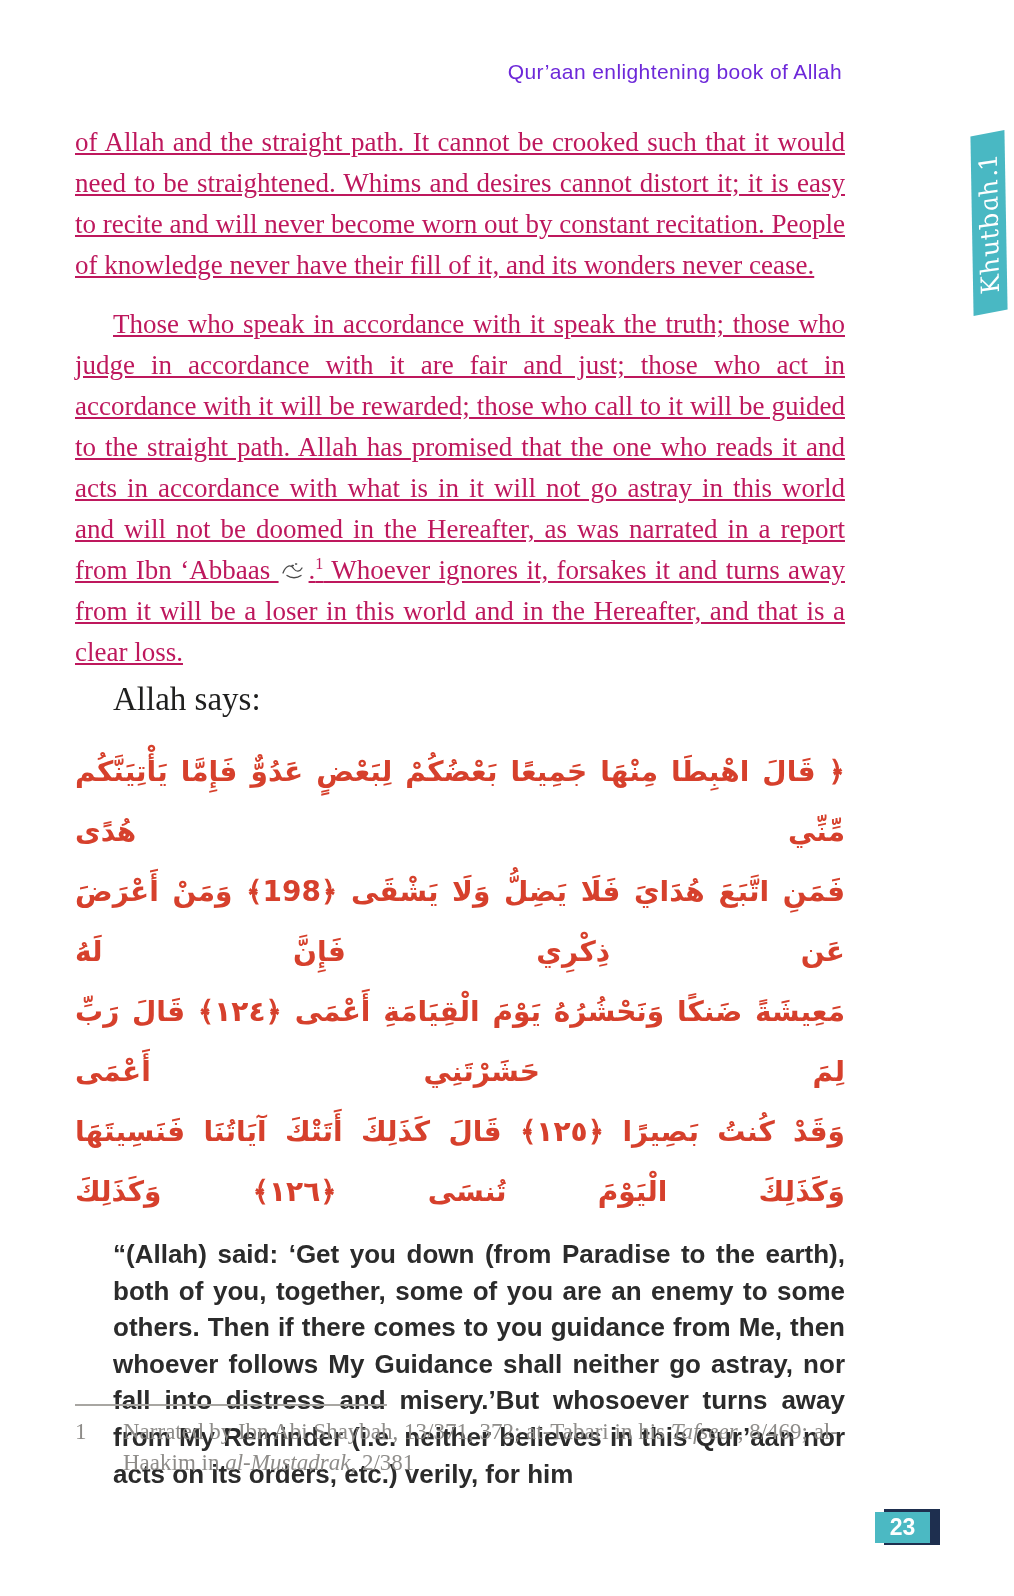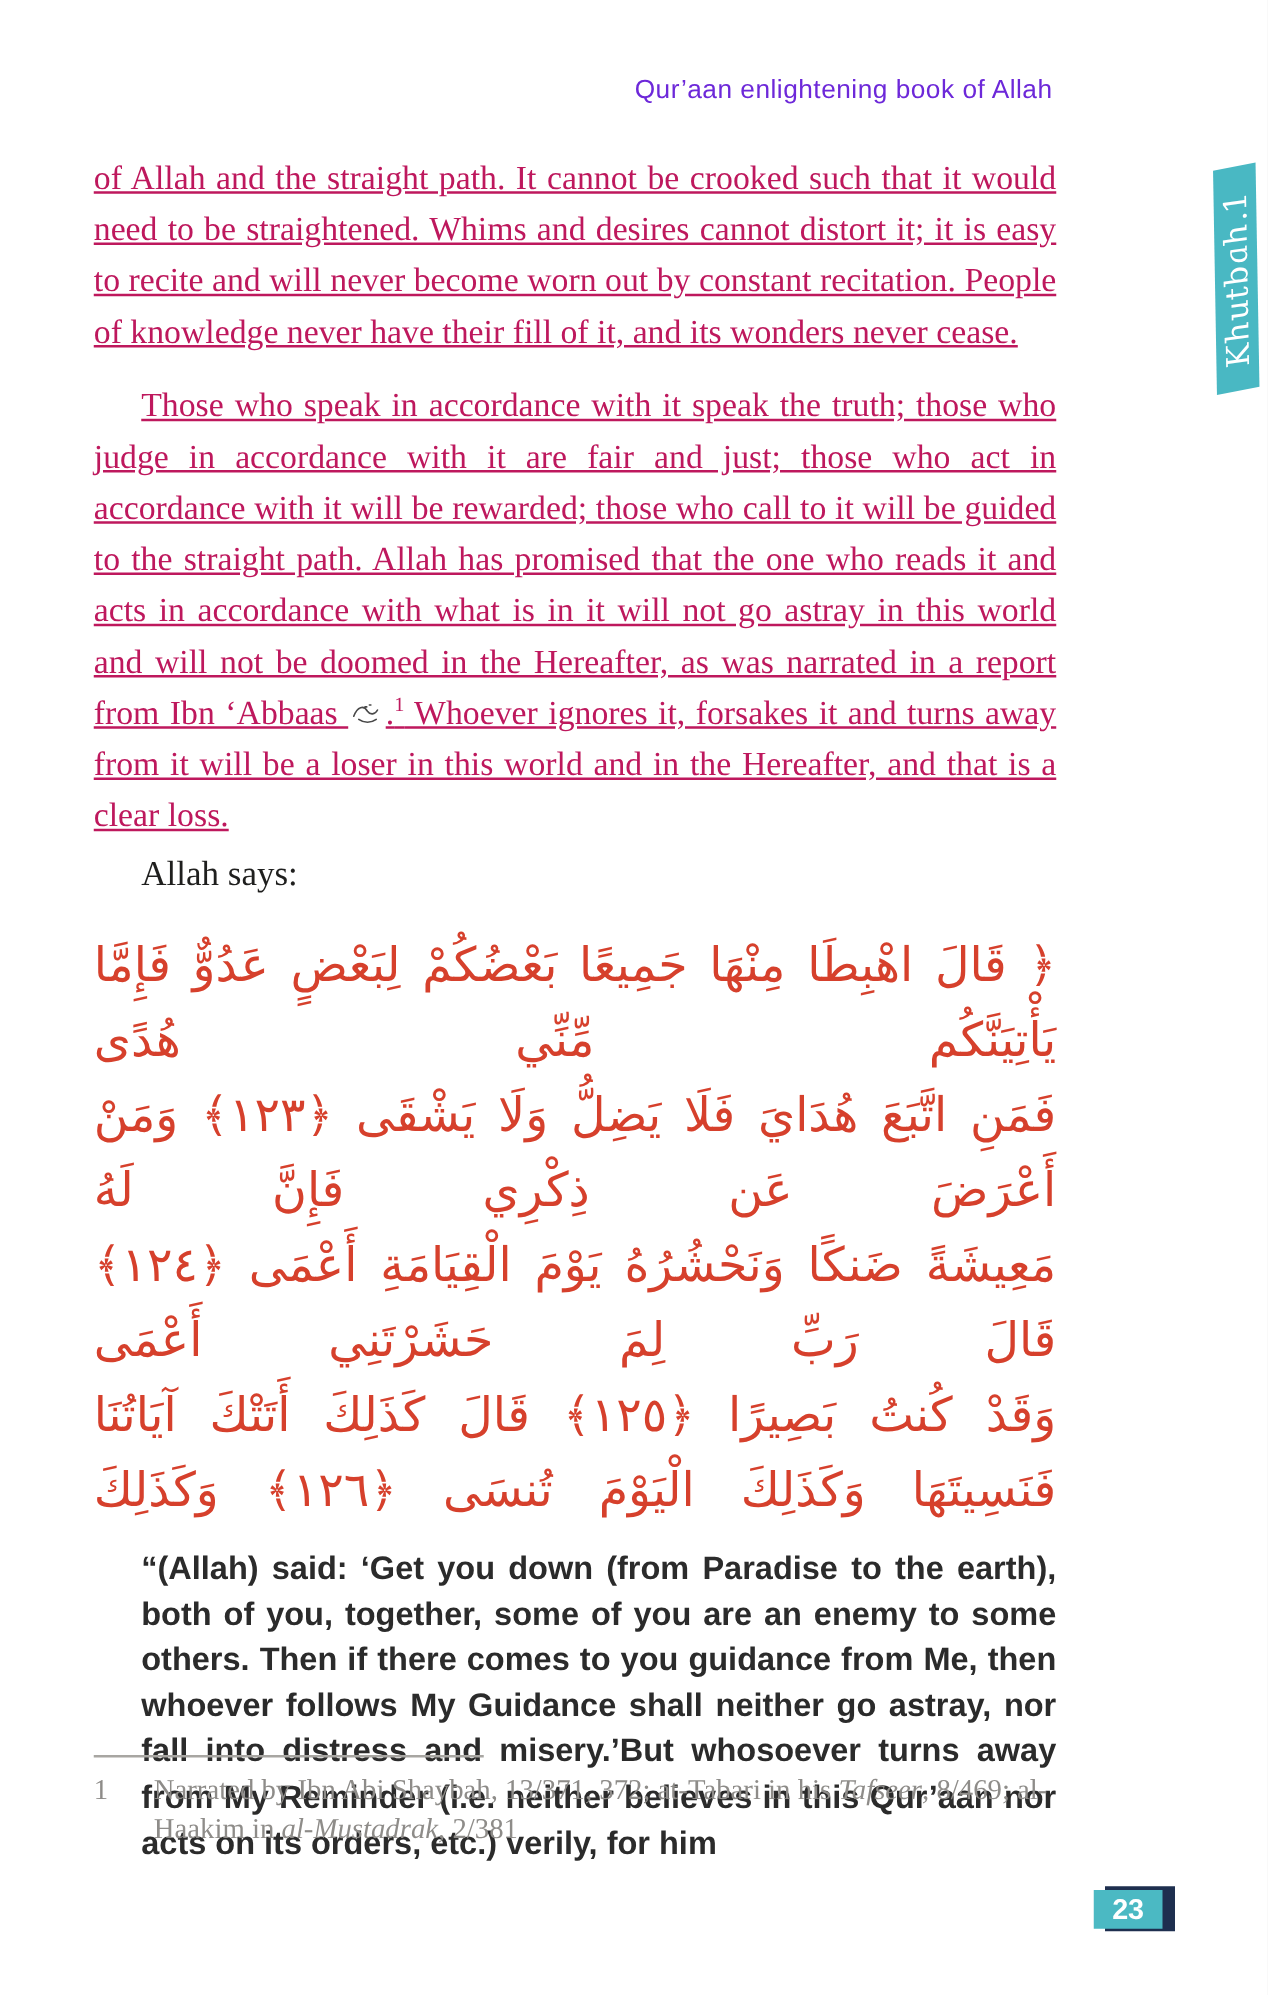--- a/index.html
+++ b/index.html
@@ -25,26 +25,26 @@
     font-style:italic;font-size:25px;color:#ffffff;letter-spacing:1px;
   }
   .content{position:absolute;left:75px;top:122px;width:770px;}
   .body-para{
     margin:0;font-size:27px;line-height:41px;text-align:justify;color:#be185d;text-decoration:underline;
   }
   .body-para.second{margin-top:18px;text-indent:38px;}
   .honorific-icon{display:inline-block;vertical-align:baseline;margin:0 2px;}
   sup{font-size:.6em;line-height:0;}
   .allah-says{
-    margin:6px 0 16px 38px;font-size:28px;line-height:41px;color:#1f1f1e;
+    margin:6px 0 16px 38px;font-size:33px;line-height:41px;color:#1f1f1e;
   }
   .arabic-block{
     margin-top:22px;direction:rtl;color:#d6402c;
     font-family:"DejaVu Sans","Liberation Sans",sans-serif;
-    font-size:38px;line-height:60px;
+    font-size:28px;line-height:60px;font-weight:bold;
   }
   .arabic-line{text-align:justify;text-align-last:justify;}
   .arabic-line.centered{text-align:center;text-align-last:center;}
   .translation{
     margin:14px 0 0 38px;width:732px;
     font-family:"Liberation Sans","DejaVu Sans",sans-serif;
     font-weight:bold;font-size:26px;line-height:36.6px;
     text-align:justify;color:#2b2b2b;
   }
   .footnote-rule{
@@ -83,21 +83,21 @@
     <p class="body-para">of Allah and the straight path. It cannot be crooked such that it would need to be straightened. Whims and desires cannot distort it; it is easy to recite and will never become worn out by constant recitation. People of knowledge never have their fill of it, and its wonders never cease.</p>
 
     <p class="body-para second">Those who speak in accordance with it speak the truth; those who judge in accordance with it are fair and just; those who act in accordance with it will be rewarded; those who call to it will be guided to the straight path. Allah has promised that the one who reads it and acts in accordance with what is in it will not go astray in this world and will not be doomed in the Hereafter, as was narrated in a report from Ibn ‘Abbaas <svg class="honorific-icon" width="26" height="18" viewBox="0 0 26 18">
           <path d="M2 12 C5 4, 10 3, 13 8 C15 11, 19 11, 21 7 M6 14.5 C10 17.5, 16 17.5, 20 14.5 M11 4.5 l1.4 0 M14.5 3 l1.2 0" stroke="#4a4a4a" fill="none" stroke-width="1.3" stroke-linecap="round"></path>
         </svg>.<sup>1</sup> Whoever ignores it, forsakes it and turns away from it will be a loser in this world and in the Hereafter, and that is a clear loss.</p>
 
     <p class="allah-says">Allah says:</p>
 
     <div class="arabic-block">
         <div class="arabic-line">﴿ قَالَ اهْبِطَا مِنْهَا جَمِيعًا بَعْضُكُمْ لِبَعْضٍ عَدُوٌّ فَإِمَّا يَأْتِيَنَّكُم مِّنِّي هُدًى</div>
-        <div class="arabic-line">فَمَنِ اتَّبَعَ هُدَايَ فَلَا يَضِلُّ وَلَا يَشْقَى ﴿١٢٣﴾ وَمَنْ أَعْرَضَ عَن ذِكْرِي فَإِنَّ لَهُ</div>
+        <div class="arabic-line">فَمَنِ اتَّبَعَ هُدَايَ فَلَا يَضِلُّ وَلَا يَشْقَى ﴿198﴾ وَمَنْ أَعْرَضَ عَن ذِكْرِي فَإِنَّ لَهُ</div>
         <div class="arabic-line">مَعِيشَةً ضَنكًا وَنَحْشُرُهُ يَوْمَ الْقِيَامَةِ أَعْمَى ﴿١٢٤﴾ قَالَ رَبِّ لِمَ حَشَرْتَنِي أَعْمَى</div>
         <div class="arabic-line">وَقَدْ كُنتُ بَصِيرًا ﴿١٢٥﴾ قَالَ كَذَلِكَ أَتَتْكَ آيَاتُنَا فَنَسِيتَهَا وَكَذَلِكَ الْيَوْمَ تُنسَى ﴿١٢٦﴾ وَكَذَلِكَ</div>
       </div>
 
     <p class="translation">“(Allah) said: ‘Get you down (from Paradise to the earth), both of you, together, some of you are an enemy to some others. Then if there comes to you guidance from Me, then whoever follows My Guidance shall neither go astray, nor fall into distress and misery.’But whosoever turns away from My Reminder (i.e. neither believes in this Qur’aan nor acts on its orders, etc.) verily, for him</p>
   </div>
 
   <div class="footnote-rule"></div>
 
   <div class="footnote">

